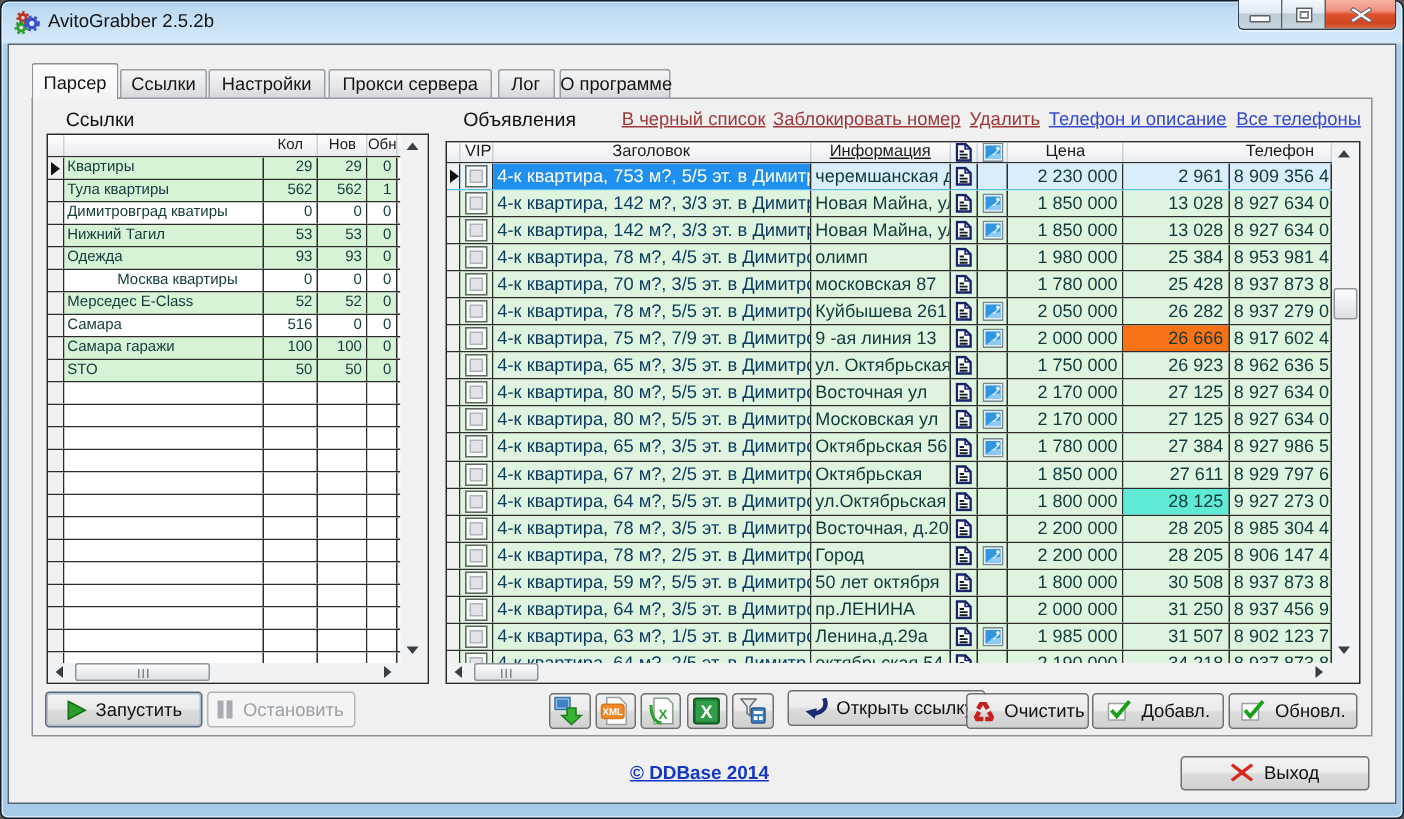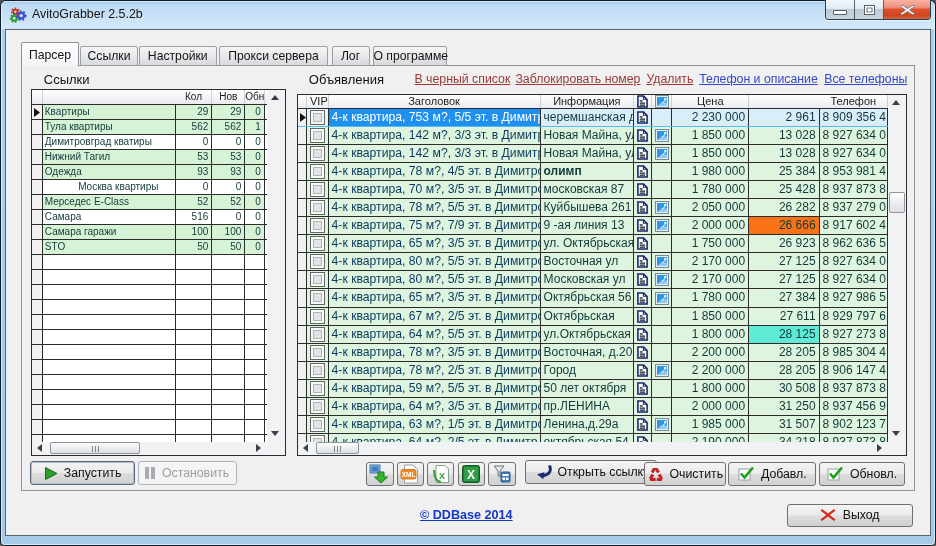--- a/index.html
+++ b/index.html
@@ -260,21 +260,21 @@
           <div class="g" style="left:44px;"></div>
           <div class="g" style="left:47px;"></div>
         </div>
       </div>
 </div>
 <div class="grid" style="left:297.4px;top:94.4px;width:607.2px;height:360.0px;">
 <div class="gr-hdr" style="left:0;top:0;width:589.6px;height:13.6px;">
 <div class="hcell" style="left:0px;width:8.6px;line-height:12.6px;font-size:11px;"></div>
 <div class="hcell" style="left:8.6px;width:21.6px;line-height:12.6px;font-size:11px;text-align:left;padding-left:3px;">VIP</div>
 <div class="hcell" style="left:30.2px;width:212.0px;line-height:12.6px;font-size:11px;">Заголовок</div>
-<div class="hcell" style="left:242.2px;width:93.5px;line-height:12.6px;font-size:11px;">Информация</div>
+<div class="hcell" style="left:242.2px;width:93.5px;line-height:12.6px;font-size:11px;text-decoration:underline;">Информация</div>
 <div class="hcell" style="left:335.7px;width:18.100000000000023px;line-height:12.6px;font-size:11px;display:flex;align-items:center;justify-content:center;">
           <svg width="11" height="13" viewBox="0 0 12 14">
             <path d="M1 1 h6.2 l3.8 3.8 v8.2 h-10 z" fill="#fff" stroke="#18246a" stroke-width="1.7"></path>
             <path d="M7 1.2 l0 3.4 3.6 0" fill="none" stroke="#18246a" stroke-width="1.2"></path>
             <path d="M3 6.4 h3.2" stroke="#121c28" stroke-width="1.4"></path>
             <path d="M3 8.7 h5.8 M3 11 h5.8" stroke="#121c28" stroke-width="1.4"></path>
           </svg>
         </div>
 <div class="hcell" style="left:353.8px;width:20.30000000000001px;line-height:12.6px;font-size:11px;display:flex;align-items:center;justify-content:center;">
           <svg width="14" height="13" viewBox="0 0 14 13">
@@ -369,21 +369,21 @@
 <div class="cell" style="left:374.1px;top:0;width:76.59999999999997px;height:100%;background:#def4de;color:#113a3a;font-size:12px;text-align:right;padding-right:3px;line-height:17.1px;">1 850 000</div>
 <div class="cell" style="left:450.7px;top:0;width:70.50000000000006px;height:100%;background:#def4de;color:#113a3a;font-size:12px;text-align:right;padding-right:3px;line-height:17.1px;">13 028</div>
 <div class="cell" style="left:521.2px;top:0;width:68.39999999999998px;height:100%;background:#def4de;color:#113a3a;font-size:12px;text-align:left;padding-left:3px;line-height:17.1px;">8 927 634 0</div>
 </div>
 <div class="row" style="left:0;top:54.15px;width:589.6px;height:18.05px;border-bottom-color:#2b2b2b;">
 <div class="cell selc" style="left:0;top:0;width:8.6px;height:100%;"></div>
 <div class="cell" style="left:8.6px;top:0;width:21.6px;height:100%;background:#def4de;">
             <div class="chk" style="left:3.5px;top:1.0px;"></div>
           </div>
 <div class="cell" style="left:30.2px;top:0;width:212.0px;height:100%;background:#def4de;color:#0a3a5e;font-size:12.2px;padding-left:3px;line-height:17.1px;">4-к квартира, 78 м?, 4/5 эт. в Димитро</div>
-<div class="cell" style="left:242.2px;top:0;width:93.5px;height:100%;background:#def4de;color:#113a3a;font-size:12px;padding-left:3px;line-height:17.1px;font-weight:bold;">олимп</div>
+<div class="cell" style="left:242.2px;top:0;width:93.5px;height:100%;background:#def4de;color:#113a3a;font-size:12px;padding-left:3px;line-height:17.1px;">олимп</div>
 <div class="cell iconc" style="left:335.7px;top:0;width:18.100000000000023px;height:100%;background:#def4de;">
             <svg width="11" height="13" viewBox="0 0 12 14">
               <path d="M1 1 h6.2 l3.8 3.8 v8.2 h-10 z" fill="#fff" stroke="#18246a" stroke-width="1.7"></path>
               <path d="M7 1.2 l0 3.4 3.6 0" fill="none" stroke="#18246a" stroke-width="1.2"></path>
               <path d="M3 6.4 h3.2" stroke="#121c28" stroke-width="1.4"></path>
               <path d="M3 8.7 h5.8 M3 11 h5.8" stroke="#121c28" stroke-width="1.4"></path>
             </svg>
           </div>
 <div class="cell iconc" style="left:353.8px;top:0;width:20.30000000000001px;height:100%;background:#def4de;"></div>
 <div class="cell" style="left:374.1px;top:0;width:76.59999999999997px;height:100%;background:#def4de;color:#113a3a;font-size:12px;text-align:right;padding-right:3px;line-height:17.1px;">1 980 000</div>
@@ -601,21 +601,21 @@
             <svg width="11" height="13" viewBox="0 0 12 14">
               <path d="M1 1 h6.2 l3.8 3.8 v8.2 h-10 z" fill="#fff" stroke="#18246a" stroke-width="1.7"></path>
               <path d="M7 1.2 l0 3.4 3.6 0" fill="none" stroke="#18246a" stroke-width="1.2"></path>
               <path d="M3 6.4 h3.2" stroke="#121c28" stroke-width="1.4"></path>
               <path d="M3 8.7 h5.8 M3 11 h5.8" stroke="#121c28" stroke-width="1.4"></path>
             </svg>
           </div>
 <div class="cell iconc" style="left:353.8px;top:0;width:20.30000000000001px;height:100%;background:#def4de;"></div>
 <div class="cell" style="left:374.1px;top:0;width:76.59999999999997px;height:100%;background:#def4de;color:#113a3a;font-size:12px;text-align:right;padding-right:3px;line-height:17.1px;">1 800 000</div>
 <div class="cell" style="left:450.7px;top:0;width:70.50000000000006px;height:100%;background:#5eead4;color:#113a3a;font-size:12px;text-align:right;padding-right:3px;line-height:17.1px;">28 125</div>
-<div class="cell" style="left:521.2px;top:0;width:68.39999999999998px;height:100%;background:#def4de;color:#113a3a;font-size:12px;text-align:left;padding-left:3px;line-height:17.1px;">8 927 273 8</div>
+<div class="cell" style="left:521.2px;top:0;width:68.39999999999998px;height:100%;background:#def4de;color:#113a3a;font-size:12px;text-align:left;padding-left:3px;line-height:17.1px;">9 927 273 0</div>
 </div>
 <div class="row" style="left:0;top:234.65px;width:589.6px;height:18.05px;border-bottom-color:#2b2b2b;">
 <div class="cell selc" style="left:0;top:0;width:8.6px;height:100%;"></div>
 <div class="cell" style="left:8.6px;top:0;width:21.6px;height:100%;background:#def4de;">
             <div class="chk" style="left:3.5px;top:1.0px;"></div>
           </div>
 <div class="cell" style="left:30.2px;top:0;width:212.0px;height:100%;background:#def4de;color:#0a3a5e;font-size:12.2px;padding-left:3px;line-height:17.1px;">4-к квартира, 78 м?, 3/5 эт. в Димитро</div>
 <div class="cell" style="left:242.2px;top:0;width:93.5px;height:100%;background:#def4de;color:#113a3a;font-size:12px;padding-left:3px;line-height:17.1px;">Восточная, д.20</div>
 <div class="cell iconc" style="left:335.7px;top:0;width:18.100000000000023px;height:100%;background:#def4de;">
             <svg width="11" height="13" viewBox="0 0 12 14">

